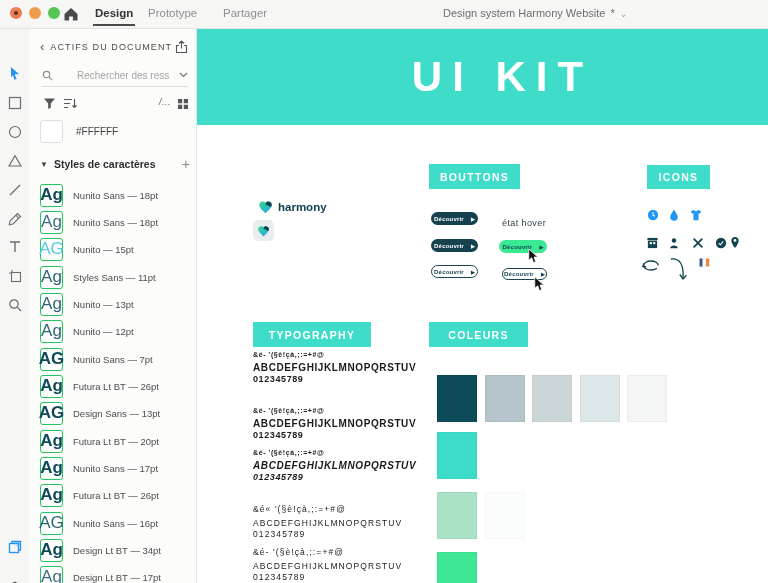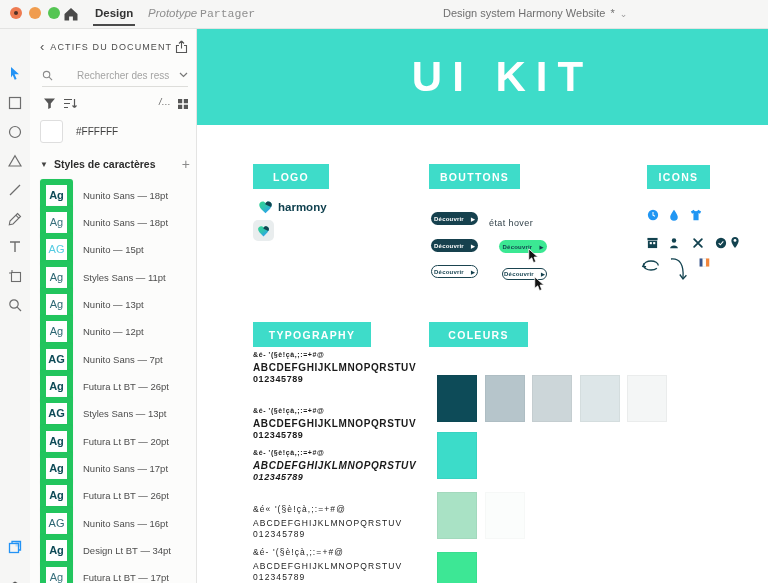--- a/index.html
+++ b/index.html
@@ -40,22 +40,22 @@
   .f-ic{position:absolute;top:0;color:#565656;}
   .slashdots{font-size:9px;color:#565656;font-style:italic;letter-spacing:0.5px;}
   .swatch-row{position:absolute;left:10px;top:92px;display:flex;align-items:center;}
   .w-swatch{width:21px;height:21px;background:#fff;border:1px solid #dedede;border-radius:3px;}
   .w-hex{font-size:10px;color:#404040;margin-left:13px;}
   .styles-head{position:absolute;left:10px;top:128px;width:150px;display:flex;align-items:center;}
   .styles-caret{font-size:8px;color:#444;margin-right:6px;}
   .styles-title{font-size:10.5px;font-weight:700;color:#2d2d2d;flex:1;}
   .plus{font-size:14px;color:#8a8a8a;font-weight:400;}
   .style-row{position:absolute;left:10px;width:152px;height:24px;display:flex;align-items:center;}
-  .spec{width:21px;height:21px;background:#fff;border:6px solid #22c55e;border-radius:3px;
-        display:flex;align-items:center;justify-content:center;font-size:11px;color:#0e4a57;
+  .spec{width:21px;height:21px;background:#fff;border:1px solid #22c55e;border-radius:3px;
+        display:flex;align-items:center;justify-content:center;font-size:17px;color:#0e4a57;
         box-shadow:0 0 2px rgba(0,0,0,0.05);}
   .spec.b{font-weight:700;}
   .spec.sb{font-weight:600;}
   .style-name{font-size:9.5px;color:#4d4d4d;margin-left:10px;white-space:nowrap;}
 
   
   .canvas{position:absolute;left:197px;top:28px;width:571px;height:555px;background:#ffffff;
           background-image:radial-gradient(#e3e7e7 0.6px,transparent 0.7px);background-size:8px 8px;}
   .band{position:absolute;left:0;top:0;width:571px;height:97px;display:flex;align-items:center;justify-content:center;}
   .band-title{font-size:42px;font-weight:700;letter-spacing:10px;color:#fff;margin-left:40px;}
@@ -100,22 +100,22 @@
         </div>
       <div class="light" style="background:#f09c4e;"></div>
       <div class="light" style="background:#55c553;"></div>
     </div>
     <div class="home-btn">
       <svg viewBox="0 0 16 16">
           <path d="M1.5 8L8 2l6.5 6v6.5h-4.6v-4H6.1v4H1.5z" fill="#4a4a4a"></path>
         </svg>
     </div>
     <div class="tab active" style="left:95px;">Design</div>
-    <div class="tab" style="left:148px;font-style:italic;">Prototype</div>
-    <div class="tab" style="left:200px;font-family:Liberation Mono, monospace;">Partager</div>
+    <div class="tab" style="left:148px;">Prototype</div>
+    <div class="tab" style="left:223px;">Partager</div>
     <div class="doc-title">
       <span>Design system Harmony Website</span><span class="suffix">*</span><span class="caret">⌄</span>
     </div>
   </div>
 
   <div class="toolrail">
     <div class="tool" style="top:38px;">
       <svg viewBox="0 0 14 14">
           <path d="M3 1l8 7.3H6.6l2 4.6-1.9.9-2-4.7L3 11.6z" fill="#2393f5"></path>
         </svg>
@@ -252,21 +252,21 @@
     <div class="style-row" style="top:319px;">
       <div class="spec sb" style="color: rgb(14, 74, 87);">AG</div>
       <div class="style-name">Nunito Sans — 7pt</div>
     </div>
     <div class="style-row" style="top:346px;">
       <div class="spec b" style="color: rgb(14, 74, 87);">Ag</div>
       <div class="style-name">Futura Lt BT — 26pt</div>
     </div>
     <div class="style-row" style="top:373px;">
       <div class="spec sb" style="color: rgb(14, 74, 87);">AG</div>
-      <div class="style-name">Styles Sans — 13pt</div>
+      <div class="style-name">Design Sans — 13pt</div>
     </div>
     <div class="style-row" style="top:401px;">
       <div class="spec b" style="color: rgb(14, 74, 87);">Ag</div>
       <div class="style-name">Futura Lt BT — 20pt</div>
     </div>
     <div class="style-row" style="top:428px;">
       <div class="spec sb" style="color: rgb(14, 74, 87);">Ag</div>
       <div class="style-name">Nunito Sans — 17pt</div>
     </div>
     <div class="style-row" style="top:455px;">
@@ -276,31 +276,30 @@
     <div class="style-row" style="top:483px;">
       <div class="spec" style="color: rgb(45, 102, 115);">AG</div>
       <div class="style-name">Nunito Sans — 16pt</div>
     </div>
     <div class="style-row" style="top:510px;">
       <div class="spec b" style="color: rgb(14, 74, 87);">Ag</div>
       <div class="style-name">Design Lt BT — 34pt</div>
     </div>
     <div class="style-row" style="top:537px;">
       <div class="spec" style="color: rgb(57, 112, 125);">Ag</div>
-      <div class="style-name">Futura Lt BT — 17pt</div>
+      <div class="style-name">Design Lt BT — 17pt</div>
     </div>
   </div>
 
   <div class="canvas">
 
     <div class="band" style="background: rgb(62, 220, 201);">
       <div class="band-title">UI KIT</div>
     </div>
 
-    <div class="sec-label" style="left: 56px; top: 136px; width: 76px; height: 25px; background: rgb(62, 220, 201);">LOGO</div>
     <div class="sec-label" style="left: 232px; top: 136px; width: 91px; height: 25px; background: rgb(62, 220, 201);">BOUTTONS</div>
     <div class="sec-label" style="left: 450px; top: 137px; width: 63px; height: 24px; background: rgb(62, 220, 201);">ICONS</div>
     <div class="sec-label" style="left: 56px; top: 294px; width: 118px; height: 25px; background: rgb(62, 220, 201);">TYPOGRAPHY</div>
     <div class="sec-label" style="left: 232px; top: 294px; width: 99px; height: 25px; background: rgb(62, 220, 201);">COLEURS</div>
 
     <div class="brand-row">
       <svg class="heart" width="15" height="14" viewBox="0 0 24 22">
         <defs>
             <linearGradient id="hg" x1="0" y1="0" x2="0.7" y2="1">
           <stop offset="0" stop-color="#35d690"></stop>
@@ -317,21 +316,21 @@
       <svg class="heart" width="13" height="12" viewBox="0 0 24 22">
         <path d="M12 21C5 15 2 11 2 7.5 2 4.5 4.5 2 7.5 2 9.5 2 11 3 12 4.5 13 3 14.5 2 16.5 2 19.5 2 22 4.5 22 7.5 22 11 19 15 12 21Z" fill="url(#hg)"></path>
         <path d="M12 5c1-2 2.7-3 4.5-3C19.5 2 22 4.5 22 7.5c0 1.1-.4 2.3-1.1 3.5L12 7z" fill="#12424f"></path>
       </svg>
     </div>
 
     <div class="pill dark" style="left:234px;top:184px;width:47px;">
       <span>Découvrir</span>
         <span class="arr">▶</span>
     </div>
-    <div class="hover-cap" style="left:292px;top:190px;">état hover</div>
+    <div class="hover-cap" style="left:305px;top:190px;">état hover</div>
     <div class="pill dark" style="left:234px;top:211px;width:47px;">
       <span>Découvrir</span>
         <span class="arr">▶</span>
     </div>
     <div class="pill green" style="left:302px;top:212px;width:48px;">
       <span>Découvrir</span>
         <span class="arr">▶</span>
     </div>
     <svg class="cursor" style="left:330px;top:220px;" viewBox="0 0 12 18">
       <path d="M1.5 1l0 12 3.2-2.6 1.8 5 2.4-.9-1.8-4.9h4z" fill="#141414" stroke="#fff" stroke-width="0.8"></path>

